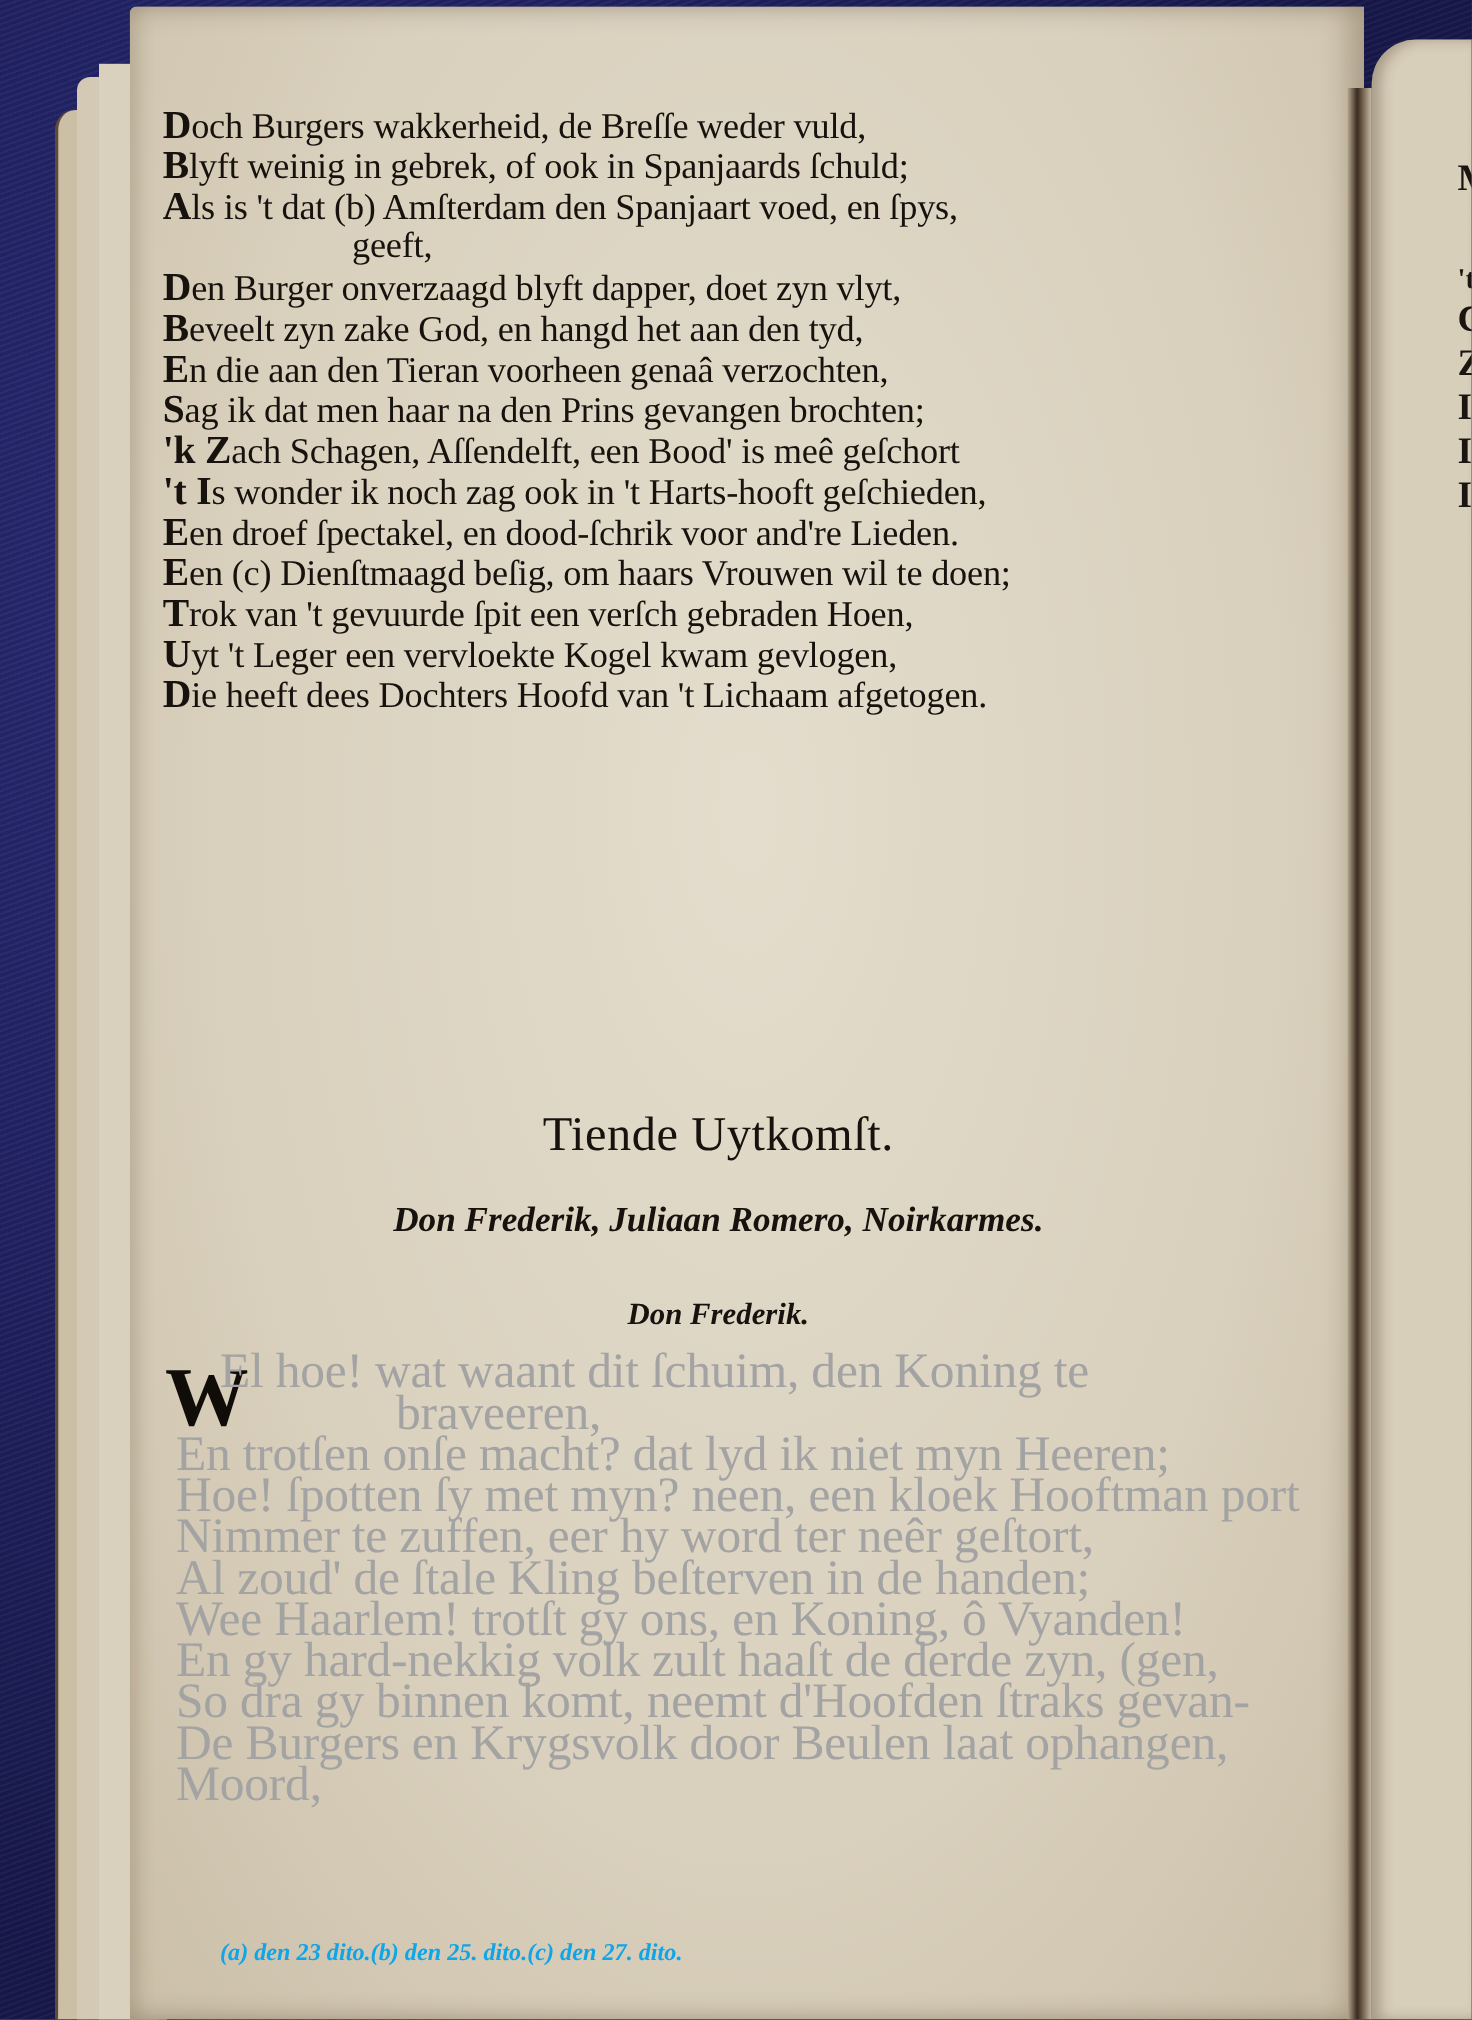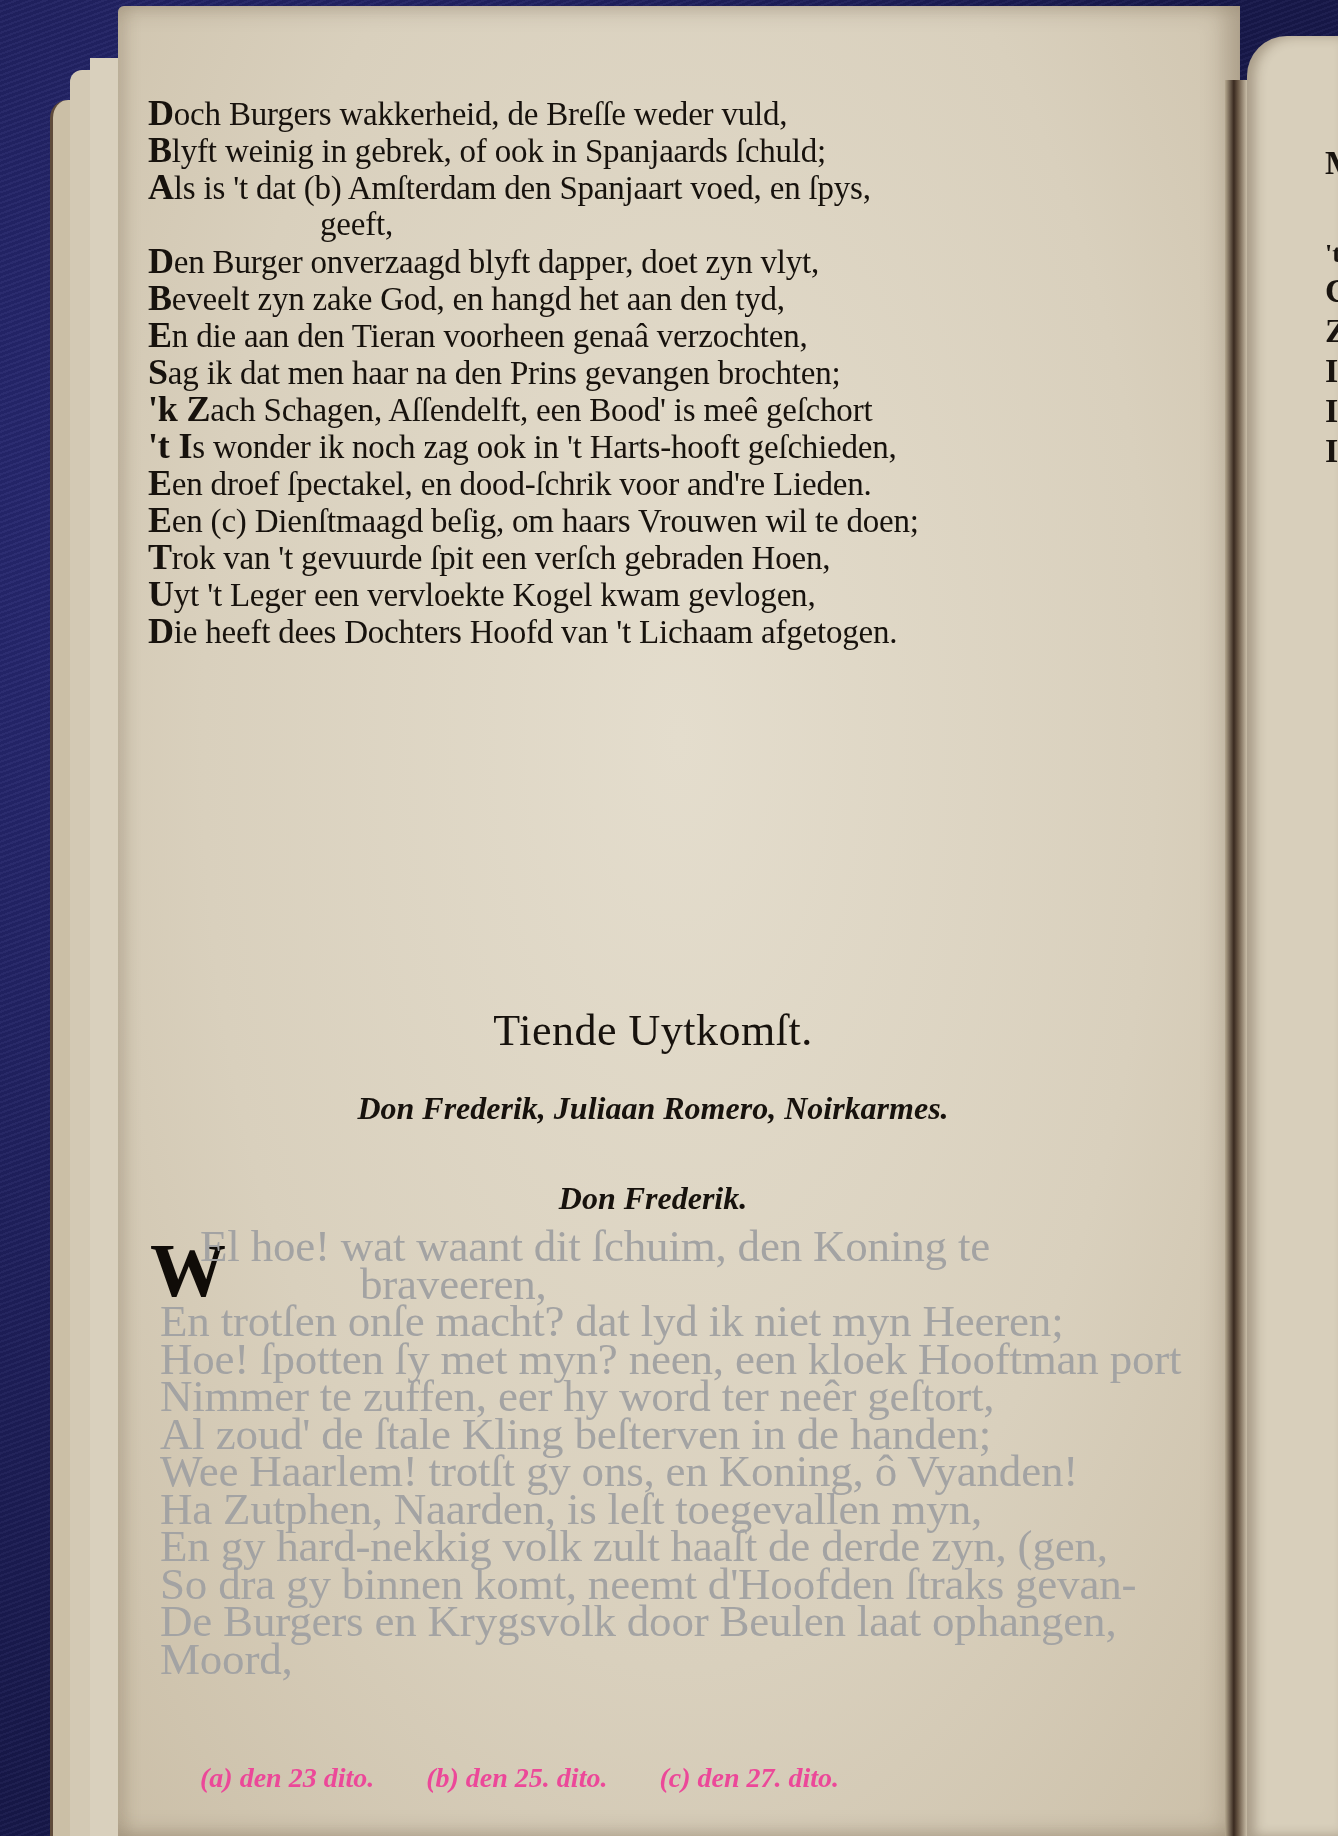--- a/index.html
+++ b/index.html
@@ -90,21 +90,21 @@
 
     .heading {
       position: absolute;
       left: 148px;
       width: 1010px;
       text-align: center;
       color: #17120d;
     }
     .section-title { top: 1005px; font-size: 44px; letter-spacing: 0.5px; }
     .personae { top: 1090px; font-size: 32px; font-style: italic; font-weight: bold; }
-    .speaker { top: 1180px; font-size: 32px; font-style: italic; font-weight: bold; }
+    .speaker { top: 1180px; font-size: 28px; font-style: italic; font-weight: bold; }
 
     .speech {
       position: absolute;
       left: 160px;
       top: 1228px;
       width: 1000px;
       color: #a3a3a3;
       font-size: 45px;
     }
     .speech .line { height: 37.5px; line-height: 37.5px; }
@@ -118,26 +118,25 @@
       color: #100c08;
     }
     .speech .first-line { padding-left: 40px; }
     .speech .indent { padding-left: 200px; }
 
     .footnotes {
       position: absolute;
       left: 200px;
       top: 1762px;
       width: 900px;
-      font-size: 28px;
+      font-size: 22px;
       font-style: italic;
       font-weight: bold;
-      color: #ec4899;
+      color: #0ea5e9;
       display: flex;
-      gap: 52px;
     }
   </style>
 </head>
 <body>
 
 <div class="edge edge-1"></div>
 <div class="edge edge-2"></div>
 <div class="edge edge-3"></div>
 
 <div class="page"></div>
@@ -177,21 +176,20 @@
 
 <div class="dropcap">W</div>
 <div class="speech">
   <div class="line first-line">El hoe! wat waant dit ſchuim, den Koning te</div>
   <div class="line indent">braveeren,</div>
   <div class="line">En trotſen onſe macht? dat lyd ik niet myn Heeren;</div>
   <div class="line">Hoe! ſpotten ſy met myn? neen, een kloek Hooftman port</div>
   <div class="line">Nimmer te zuffen, eer hy word ter neêr geſtort,</div>
   <div class="line">Al zoud' de ſtale Kling beſterven in de handen;</div>
   <div class="line">Wee Haarlem! trotſt gy ons, en Koning, ô Vyanden!</div>
-  <div class="line">Ha Zutphen, Naarden, is leſt toegevallen myn,</div>
   <div class="line">En gy hard-nekkig volk zult haaſt de derde zyn,   (gen,</div>
   <div class="line">So dra gy binnen komt, neemt d'Hoofden ſtraks gevan-</div>
   <div class="line">De Burgers en Krygsvolk door Beulen laat ophangen,</div>
   <div class="line right">Moord,</div>
 </div>
 
 <div class="footnotes">
   <span>(a) den 23 dito.</span>
   <span>(b) den 25. dito.</span>
   <span>(c) den 27. dito.</span>

